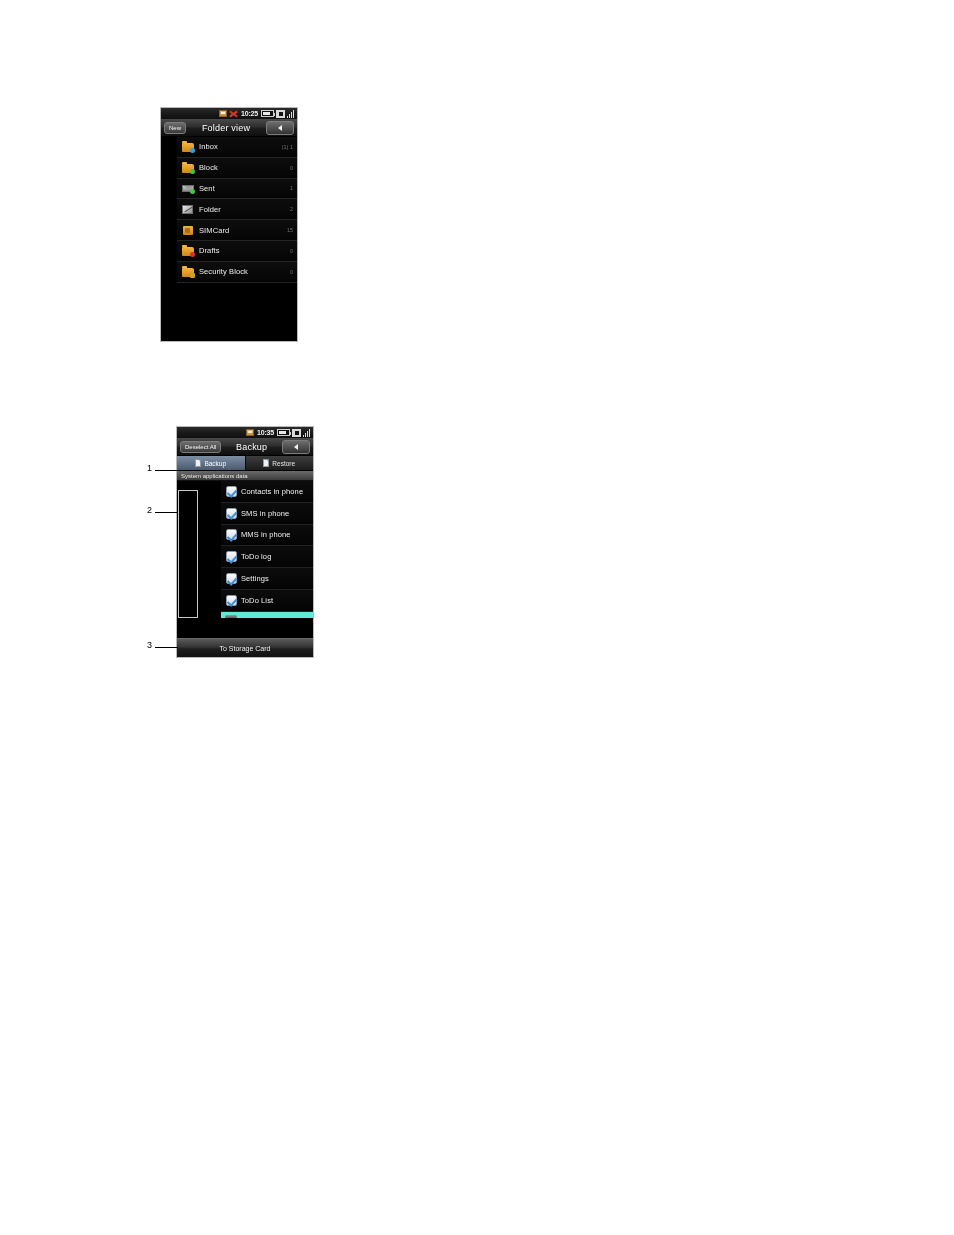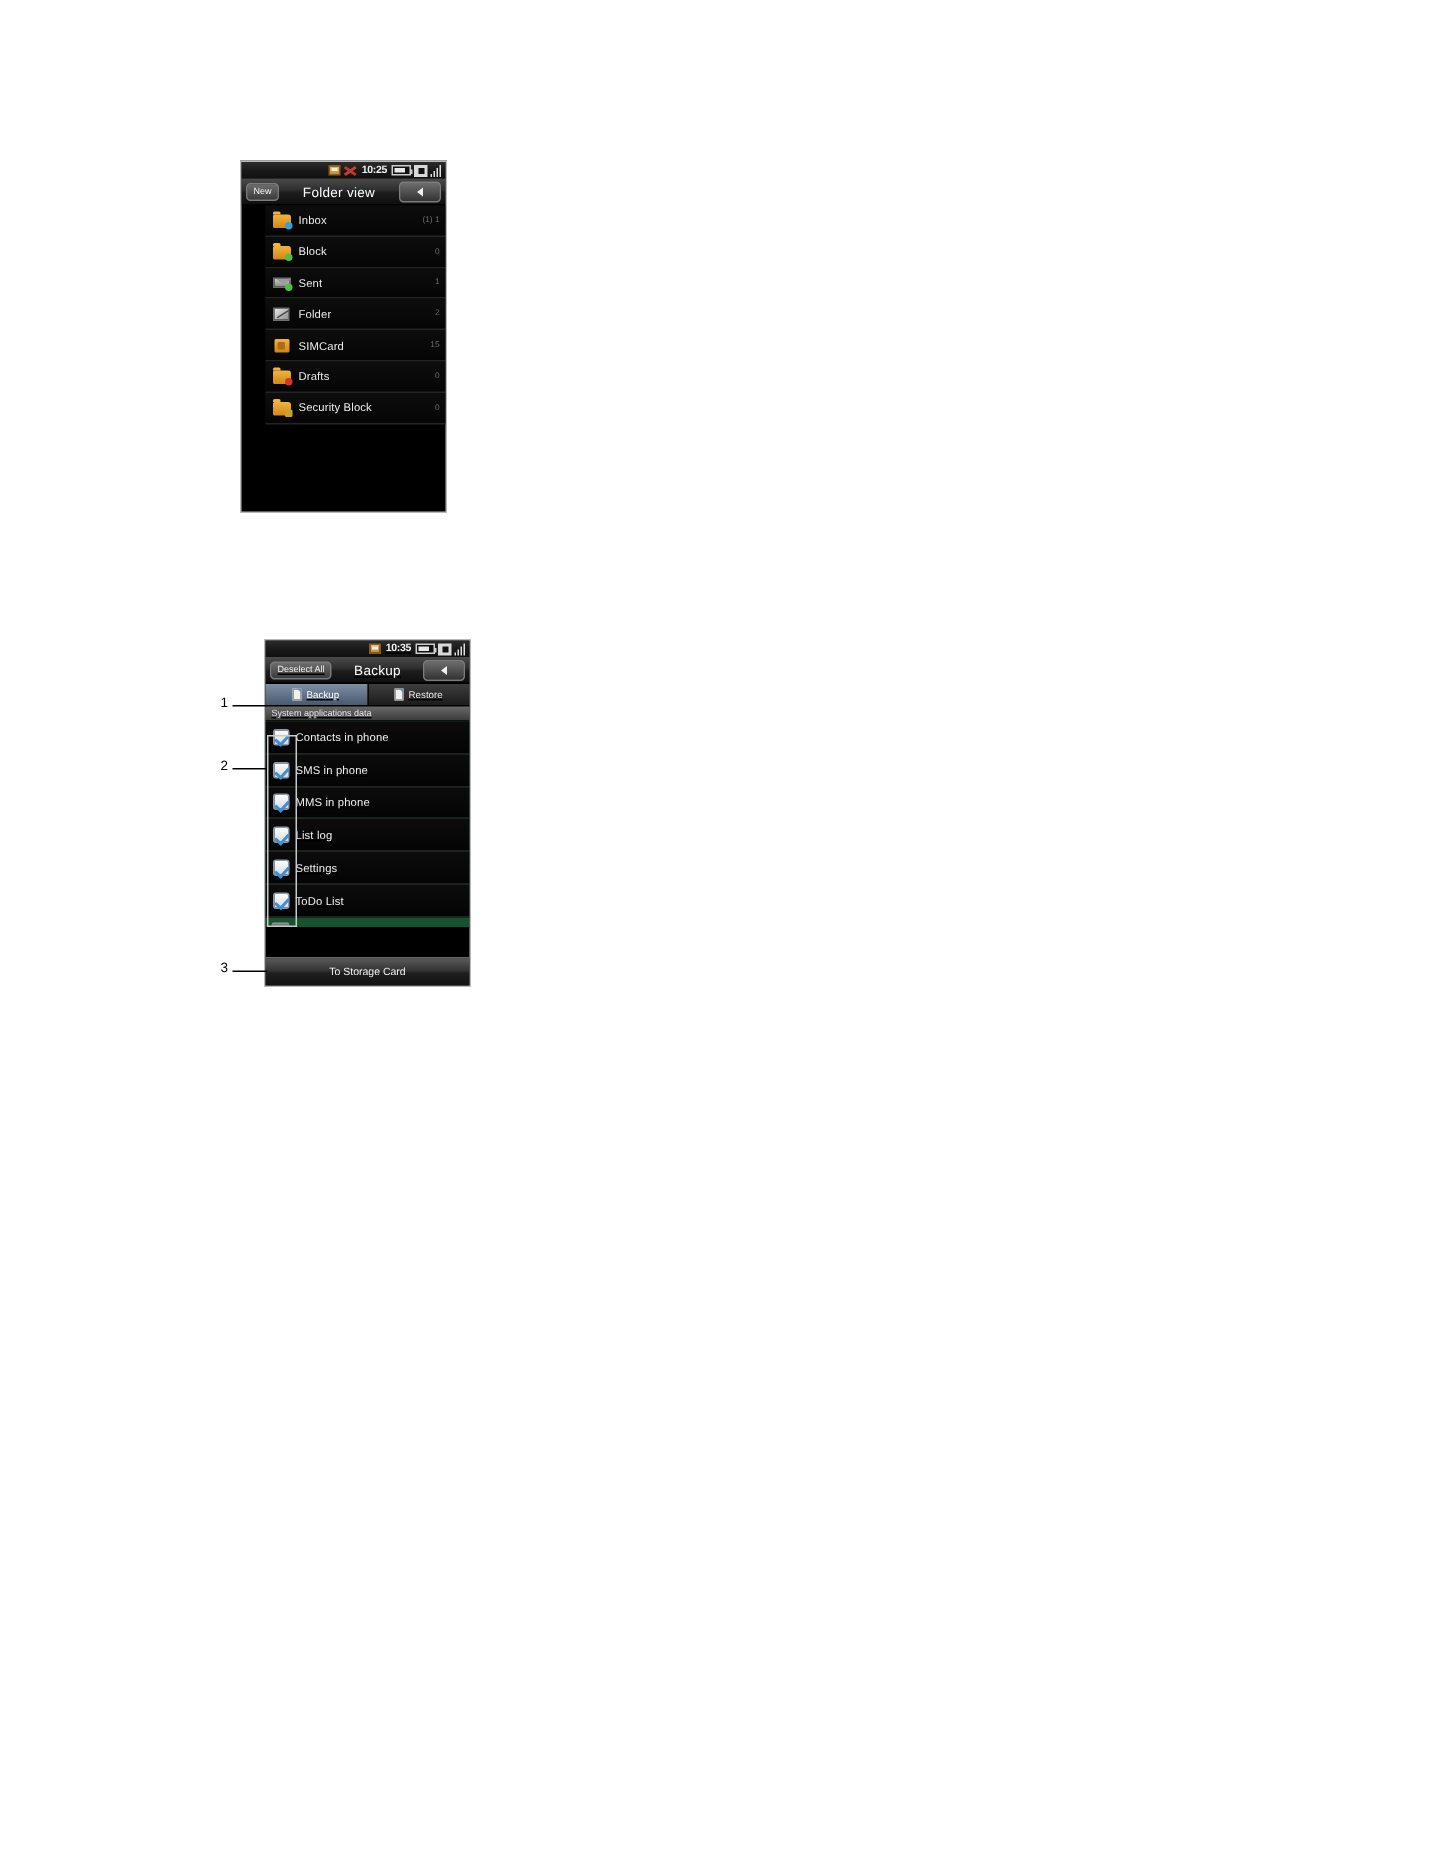--- a/index.html
+++ b/index.html
@@ -281,21 +281,21 @@
     color: #e8e8e8;
     font-size: 6px;
     display: flex;
     align-items: center;
     padding-left: 4px;
     box-sizing: border-box;
     border-bottom: 1px solid #111;
   }
 
   
-  .chk-list { background:#14532d; position: relative; }
+  .chk-list { background:#5eead4; position: relative; margin-left: 44px; }
   .chk-row {
     height: 21.8px;
     display: flex;
     align-items: center;
     border-bottom: 1px solid #212121;
     padding-left: 5px;
     box-sizing: border-box;
     background: linear-gradient(to bottom,#0c0c0c,#040404);
   }
   .chk-box {
@@ -444,21 +444,21 @@
             <span class="badge lock"></span>
           </span>
       </span>
       <span class="fr-label">Security Block</span>
       <span class="fr-count">0</span>
     </div>
 
   </div>
 </div>
 
-<div class="device" style="left:176px; top:426px; width:138px; height:232px;text-decoration:underline;">
+<div class="device" style="left:176px; top:426px; width:138px; height:232px;">
 
   <div class="statusbar">
     <span class="sb-icon sb-sd"></span>
     <span class="sb-time">10:35</span>
     <span class="sb-icon sb-batt">
         <i></i>
       </span>
     <span class="sb-icon sb-sq"></span>
     <span class="sb-icon sb-sig">
         <span></span>
@@ -495,21 +495,21 @@
     <div class="chk-row">
       <span class="chk-box"></span>
       <span class="chk-label">SMS in phone</span>
     </div>
     <div class="chk-row">
       <span class="chk-box"></span>
       <span class="chk-label">MMS in phone</span>
     </div>
     <div class="chk-row">
       <span class="chk-box"></span>
-      <span class="chk-label">List log</span>
+      <span class="chk-label">ToDo log</span>
     </div>
     <div class="chk-row">
       <span class="chk-box"></span>
       <span class="chk-label">Settings</span>
     </div>
     <div class="chk-row">
       <span class="chk-box"></span>
       <span class="chk-label">ToDo List</span>
     </div>
     <div class="scroll-handle"></div>

